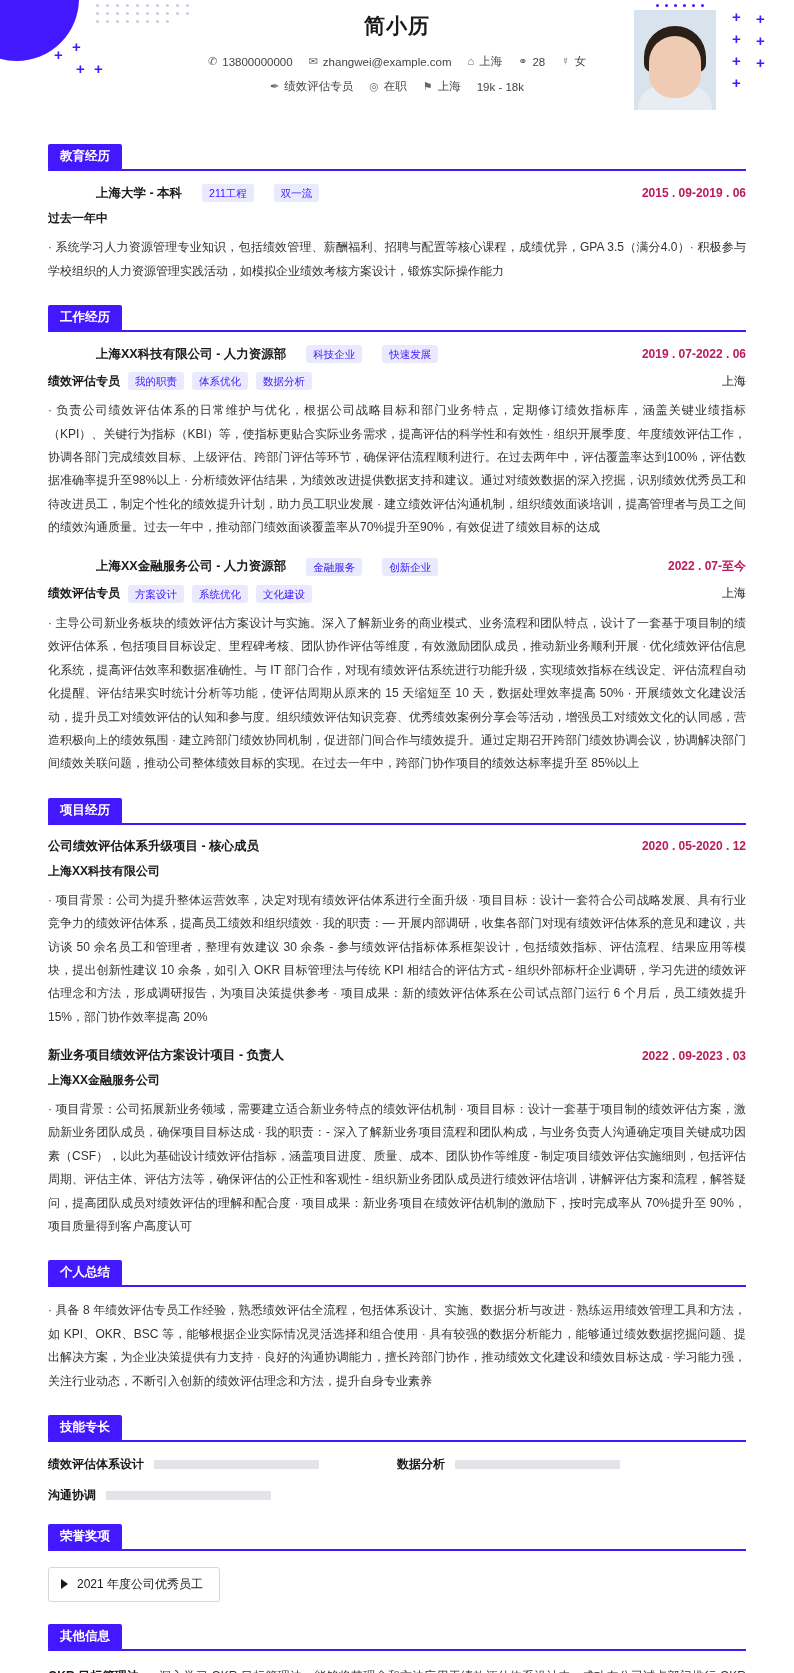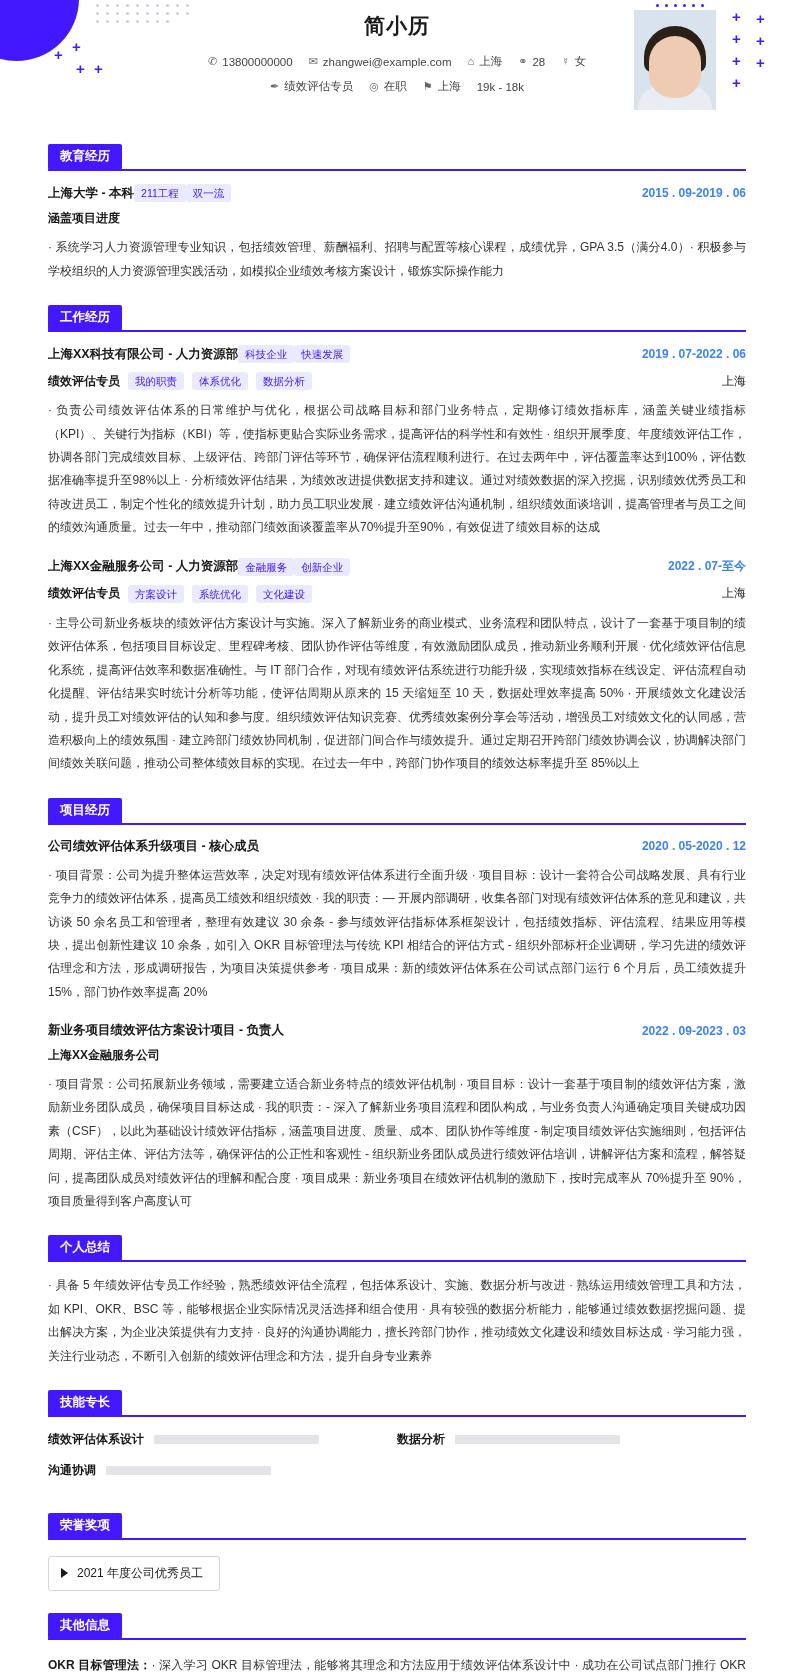--- a/index.html
+++ b/index.html
@@ -113,23 +113,23 @@
     background: #4318ff;
     margin-top: -1px;
   }
   .entry { margin-top: 13px; }
   .row {
     display:flex;
     justify-content:space-between;
     align-items:center;
     gap: 8px;
   }
-  .row-left { display:flex; align-items:center; gap:0; flex-wrap:wrap; }
+  .row-left { display:flex; align-items:center; gap:20px; flex-wrap:wrap;margin-left:48px; }
   .e-title { font-size: 12.5px; font-weight: 700; color:#1a1a1a; }
-  .e-date { font-size: 12px; font-weight: 700; color:#3b82f6; white-space:nowrap; }
+  .e-date { font-size: 12px; font-weight: 700; color:#be185d; white-space:nowrap; }
   .e-right-text { font-size: 12px; color:#1a1a1a; white-space:nowrap; }
   .sub { font-size: 12px; color:#1a1a1a; margin-top: 8px; font-weight:400; }
   .sub-bold { font-weight: 700; }
   .tag {
     display:inline-block;
     font-size: 10.5px;
     color: #4318ff;
     background: #eaeaff;
     padding: 2px 7px;
     border-radius: 3px;
@@ -337,21 +337,21 @@
 
     <div class="entry">
       <div class="row">
         <div class="row-left">
           <span class="e-title">上海大学 - 本科</span>
           <span class="tag">211工程</span>
           <span class="tag">双一流</span>
         </div>
         <span class="e-date">2015 . 09-2019 . 06</span>
       </div>
-      <div class="sub sub-bold">涵盖项目进度</div>
+      <div class="sub sub-bold">过去一年中</div>
       <div class="desc">· 系统学习人力资源管理专业知识，包括绩效管理、薪酬福利、招聘与配置等核心课程，成绩优异，GPA 3.5（满分4.0）· 积极参与学校组织的人力资源管理实践活动，如模拟企业绩效考核方案设计，锻炼实际操作能力</div>
     </div>
   </div>
 
   <div class="section">
     <div class="sec-title-wrap">
       <span class="sec-title">工作经历</span>
     </div>
     <div class="sec-rule"></div>
 
@@ -402,39 +402,40 @@
     <div class="sec-title-wrap">
       <span class="sec-title">项目经历</span>
     </div>
     <div class="sec-rule"></div>
 
     <div class="entry">
       <div class="row">
         <span class="e-title">公司绩效评估体系升级项目 - 核心成员</span>
         <span class="e-date">2020 . 05-2020 . 12</span>
       </div>
+      <div class="sub sub-bold">上海XX科技有限公司</div>
       <div class="desc">· 项目背景：公司为提升整体运营效率，决定对现有绩效评估体系进行全面升级 · 项目目标：设计一套符合公司战略发展、具有行业竞争力的绩效评估体系，提高员工绩效和组织绩效 · 我的职责：— 开展内部调研，收集各部门对现有绩效评估体系的意见和建议，共访谈 50 余名员工和管理者，整理有效建议 30 余条 - 参与绩效评估指标体系框架设计，包括绩效指标、评估流程、结果应用等模块，提出创新性建议 10 余条，如引入 OKR 目标管理法与传统 KPI 相结合的评估方式 - 组织外部标杆企业调研，学习先进的绩效评估理念和方法，形成调研报告，为项目决策提供参考 · 项目成果：新的绩效评估体系在公司试点部门运行 6 个月后，员工绩效提升 15%，部门协作效率提高 20%</div>
     </div>
 
     <div class="entry" style="margin-top:18px;">
       <div class="row">
         <span class="e-title">新业务项目绩效评估方案设计项目 - 负责人</span>
         <span class="e-date">2022 . 09-2023 . 03</span>
       </div>
       <div class="sub sub-bold">上海XX金融服务公司</div>
       <div class="desc">· 项目背景：公司拓展新业务领域，需要建立适合新业务特点的绩效评估机制 · 项目目标：设计一套基于项目制的绩效评估方案，激励新业务团队成员，确保项目目标达成 · 我的职责：- 深入了解新业务项目流程和团队构成，与业务负责人沟通确定项目关键成功因素（CSF），以此为基础设计绩效评估指标，涵盖项目进度、质量、成本、团队协作等维度 - 制定项目绩效评估实施细则，包括评估周期、评估主体、评估方法等，确保评估的公正性和客观性 - 组织新业务团队成员进行绩效评估培训，讲解评估方案和流程，解答疑问，提高团队成员对绩效评估的理解和配合度 · 项目成果：新业务项目在绩效评估机制的激励下，按时完成率从 70%提升至 90%，项目质量得到客户高度认可</div>
     </div>
   </div>
 
   <div class="section">
     <div class="sec-title-wrap">
       <span class="sec-title">个人总结</span>
     </div>
     <div class="sec-rule"></div>
-    <div class="desc" style="margin-top:12px;">· 具备 5 年绩效评估专员工作经验，熟悉绩效评估全流程，包括体系设计、实施、数据分析与改进 · 熟练运用绩效管理工具和方法，如 KPI、OKR、BSC 等，能够根据企业实际情况灵活选择和组合使用 · 具有较强的数据分析能力，能够通过绩效数据挖掘问题、提出解决方案，为企业决策提供有力支持 · 良好的沟通协调能力，擅长跨部门协作，推动绩效文化建设和绩效目标达成 · 学习能力强，关注行业动态，不断引入创新的绩效评估理念和方法，提升自身专业素养</div>
+    <div class="desc" style="margin-top:12px;">· 具备 8 年绩效评估专员工作经验，熟悉绩效评估全流程，包括体系设计、实施、数据分析与改进 · 熟练运用绩效管理工具和方法，如 KPI、OKR、BSC 等，能够根据企业实际情况灵活选择和组合使用 · 具有较强的数据分析能力，能够通过绩效数据挖掘问题、提出解决方案，为企业决策提供有力支持 · 良好的沟通协调能力，擅长跨部门协作，推动绩效文化建设和绩效目标达成 · 学习能力强，关注行业动态，不断引入创新的绩效评估理念和方法，提升自身专业素养</div>
   </div>
 
   <div class="section">
     <div class="sec-title-wrap">
       <span class="sec-title">技能专长</span>
     </div>
     <div class="sec-rule"></div>
 
     <div class="skills">
       <div class="skill">
@@ -445,21 +446,21 @@
         <span class="skill-name">数据分析</span>
         <span class="bar"><span class="bar-fill" id="sk1" style="width: 80%;"></span></span>
       </div>
       <div class="skill">
         <span class="skill-name">沟通协调</span>
         <span class="bar"><span class="bar-fill" id="sk2" style="width: 82%;"></span></span>
       </div>
     </div>
   </div>
 
-  <div class="section" style="margin-top:20px;">
+  <div class="section" style="margin-top:6px;">
     <div class="sec-title-wrap">
       <span class="sec-title">荣誉奖项</span>
     </div>
     <div class="sec-rule"></div>
 
     <div class="honor-box">
       <span class="tri"></span>
       <span>2021 年度公司优秀员工</span>
     </div>
   </div>

